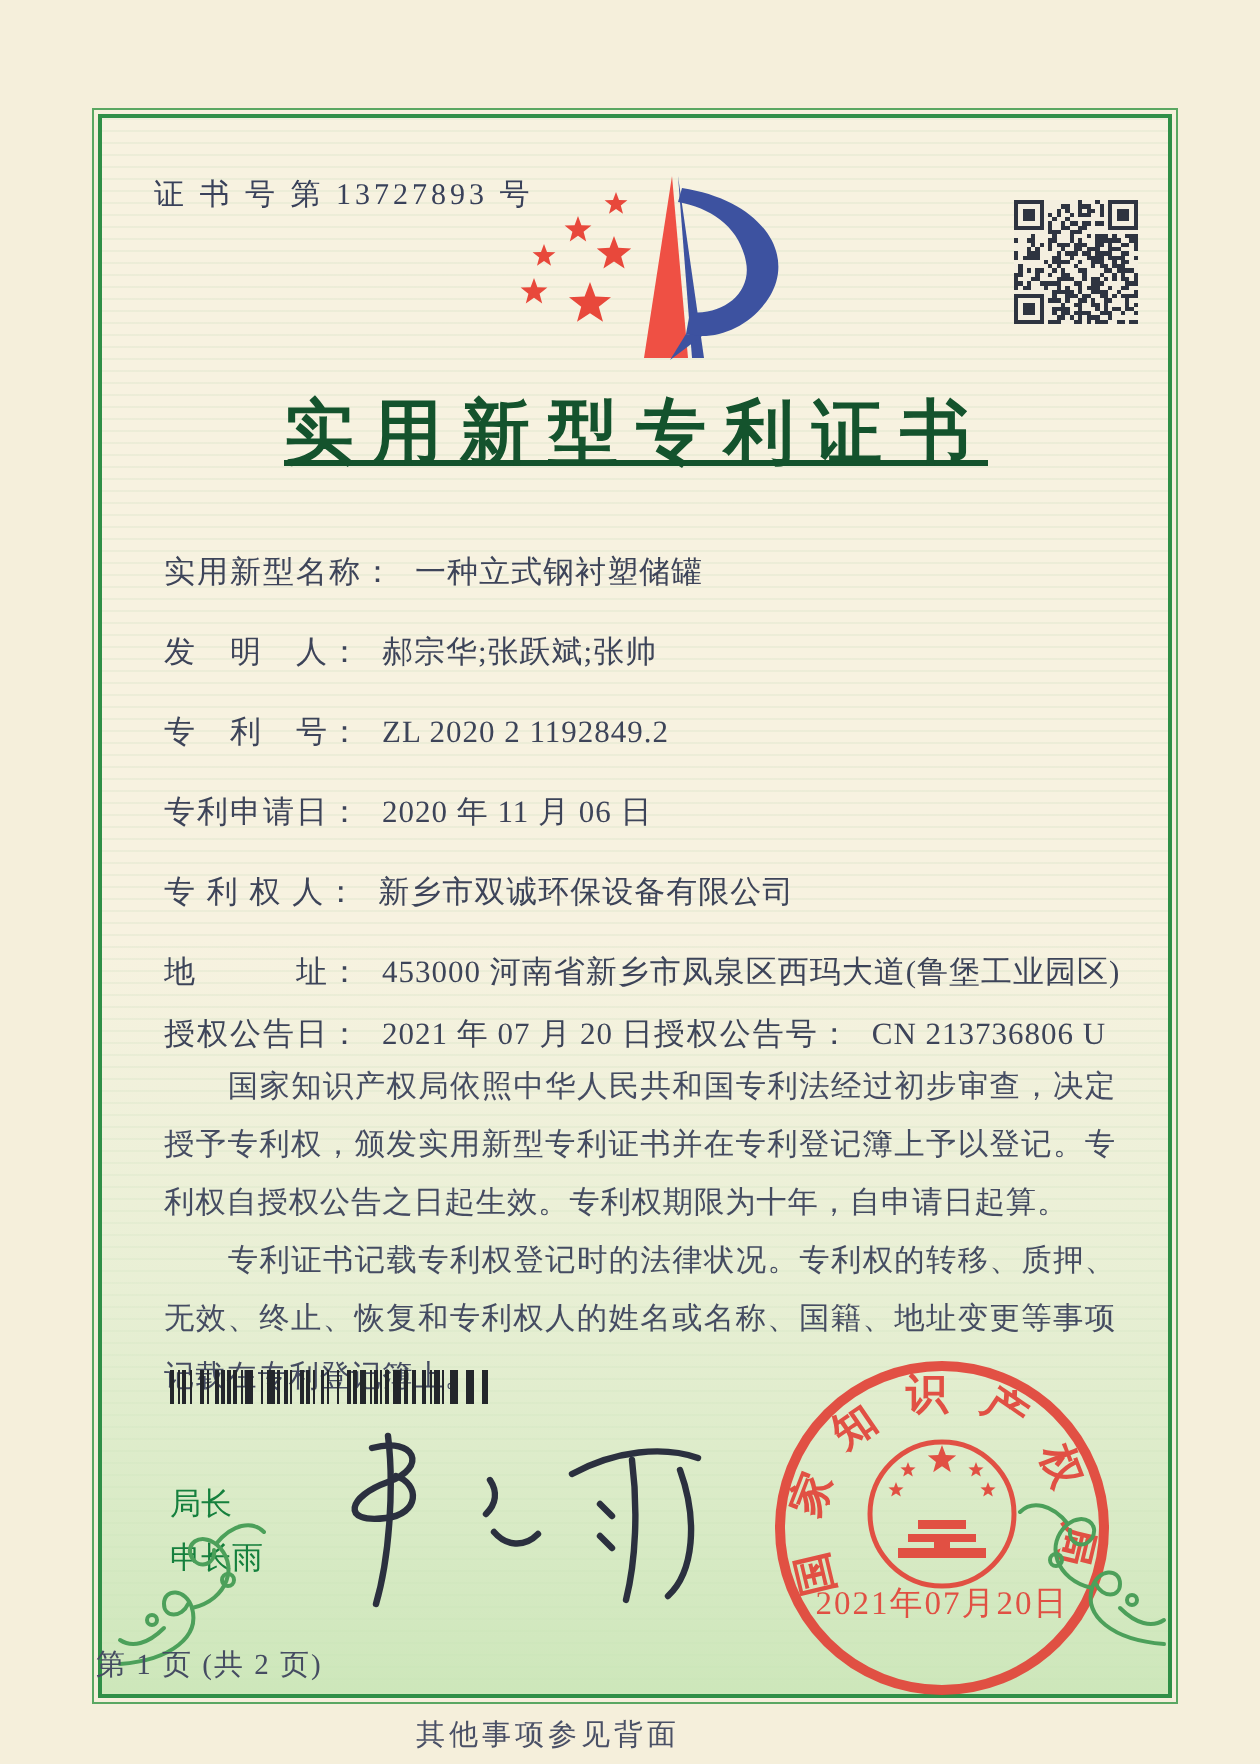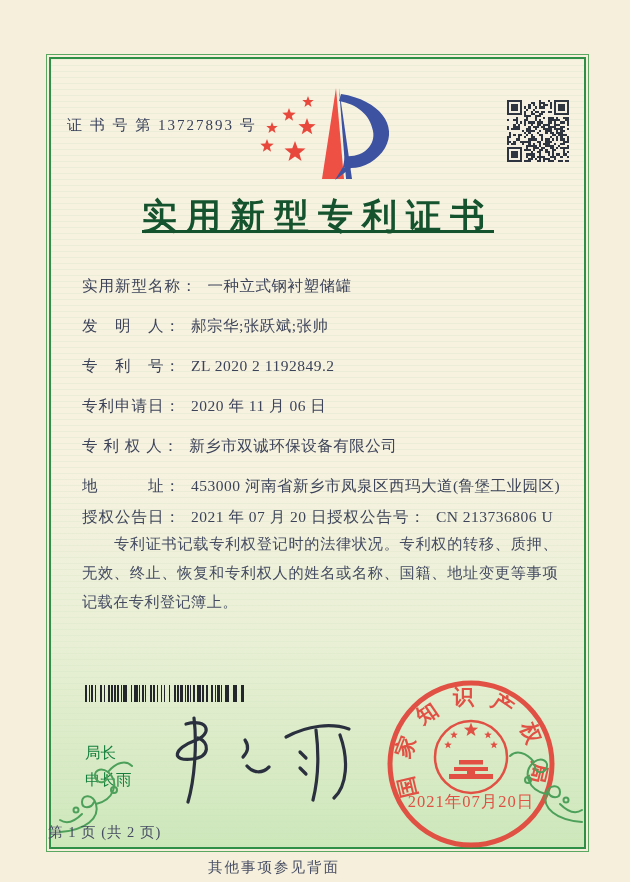--- a/index.html
+++ b/index.html
@@ -15,21 +15,21 @@
   }
   .frame-inner{
     position:absolute;inset:2px;border:2px solid #2f8f47;
     background:
       linear-gradient(180deg, rgba(233,243,215,0) 0%, rgba(233,243,215,0) 52%,
         rgba(215,236,199,0.45) 74%, rgba(198,229,180,0.85) 100%),
       repeating-linear-gradient(180deg, rgba(140,190,140,0.10) 0px, rgba(140,190,140,0.10) 1px,
         rgba(0,0,0,0) 1px, rgba(0,0,0,0) 6px),
       #f7f2e0;
   }
-  .cert-no{position:absolute;left:67px;top:88px;font-size:15px;letter-spacing:2px;color:#39415a;margin-top:28px;}
+  .cert-no{position:absolute;left:77px;top:88px;font-size:15px;letter-spacing:2px;color:#39415a;}
   .logo{position:absolute;left:252px;top:84px;}
   .qr{position:absolute;left:507px;top:99px;}
   .title{
     position:absolute;left:48px;width:540px;top:193px;text-align:center;
     font-size:35px;font-weight:700;letter-spacing:9px;color:#14532d;text-decoration:underline;
   }
   .frow{position:absolute;left:82px;font-size:15.5px;white-space:nowrap;color:#3d4459;}
   .frow .lbl{letter-spacing:1px;}
   .frow .val{margin-left:10px;letter-spacing:0.5px;}
   .grant .val2lbl{letter-spacing:1px;}
@@ -418,20 +418,21 @@
   <span class="lbl">专 利 权 人：</span><span class="val">新乡市双诚环保设备有限公司</span>
 </div>
 <div class="frow" style="top:476px">
   <span class="lbl">地　　　址：</span><span class="val">453000 河南省新乡市凤泉区西玛大道(鲁堡工业园区)</span>
 </div>
 <div class="frow grant" style="top:507px">
   <span class="lbl">授权公告日：</span><span class="val">2021 年 07 月 20 日</span><span class="lbl val2lbl">授权公告号：</span><span class="val">CN 213736806 U</span>
 </div>
 
 <div class="paras">
+  <p>国家知识产权局依照中华人民共和国专利法经过初步审查，决定授予专利权，颁发实用新型专利证书并在专利登记簿上予以登记。专利权自授权公告之日起生效。专利权期限为十年，自申请日起算。</p>
   <p>专利证书记载专利权登记时的法律状况。专利权的转移、质押、无效、终止、恢复和专利权人的姓名或名称、国籍、地址变更等事项记载在专利登记簿上。</p>
 </div>
 
 <svg class="barcode" width="160" height="17" viewBox="0 0 160 17" shape-rendering="crispEdges">
   <g id="barcode-bars" fill="#23262b">
       <rect x="0" y="0" width="2" height="17"></rect>
       <rect x="4" y="0" width="1" height="17"></rect>
       <rect x="6" y="0" width="2" height="17"></rect>
       <rect x="10" y="0" width="1" height="17"></rect>
       <rect x="15" y="0" width="2" height="17"></rect>

